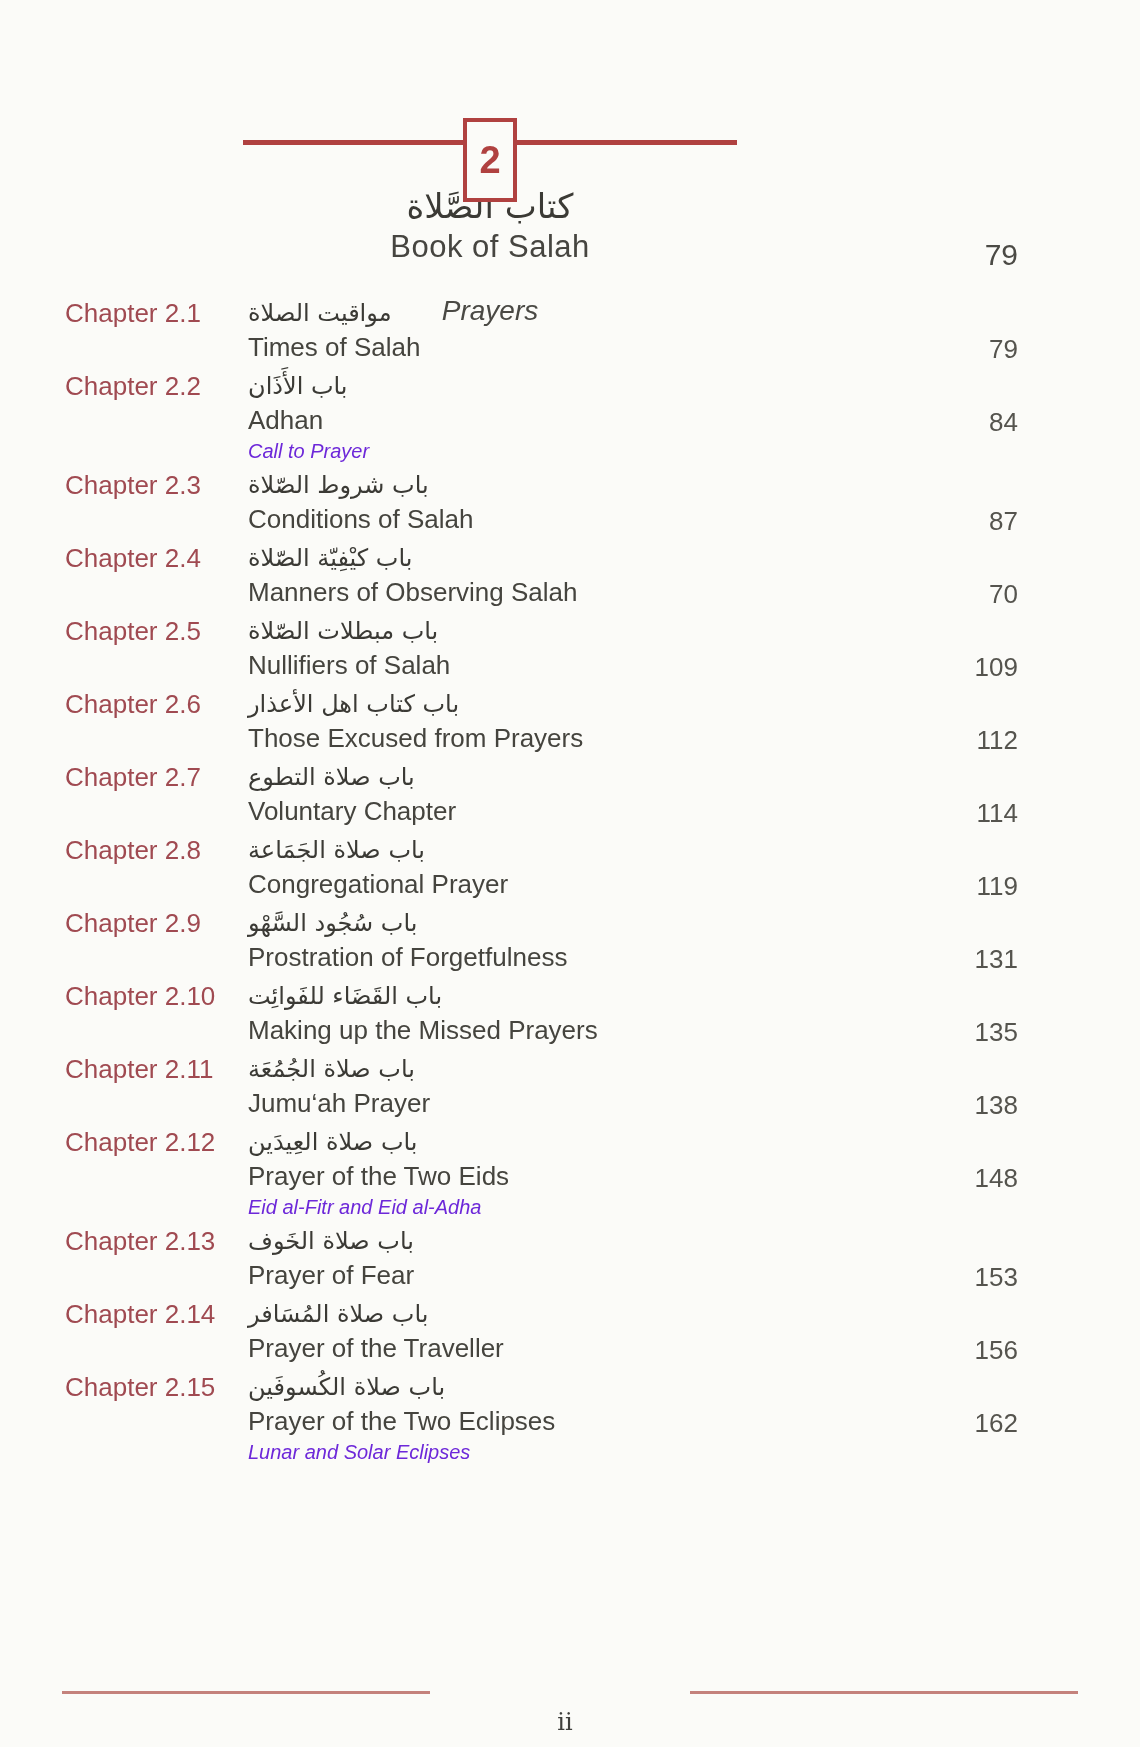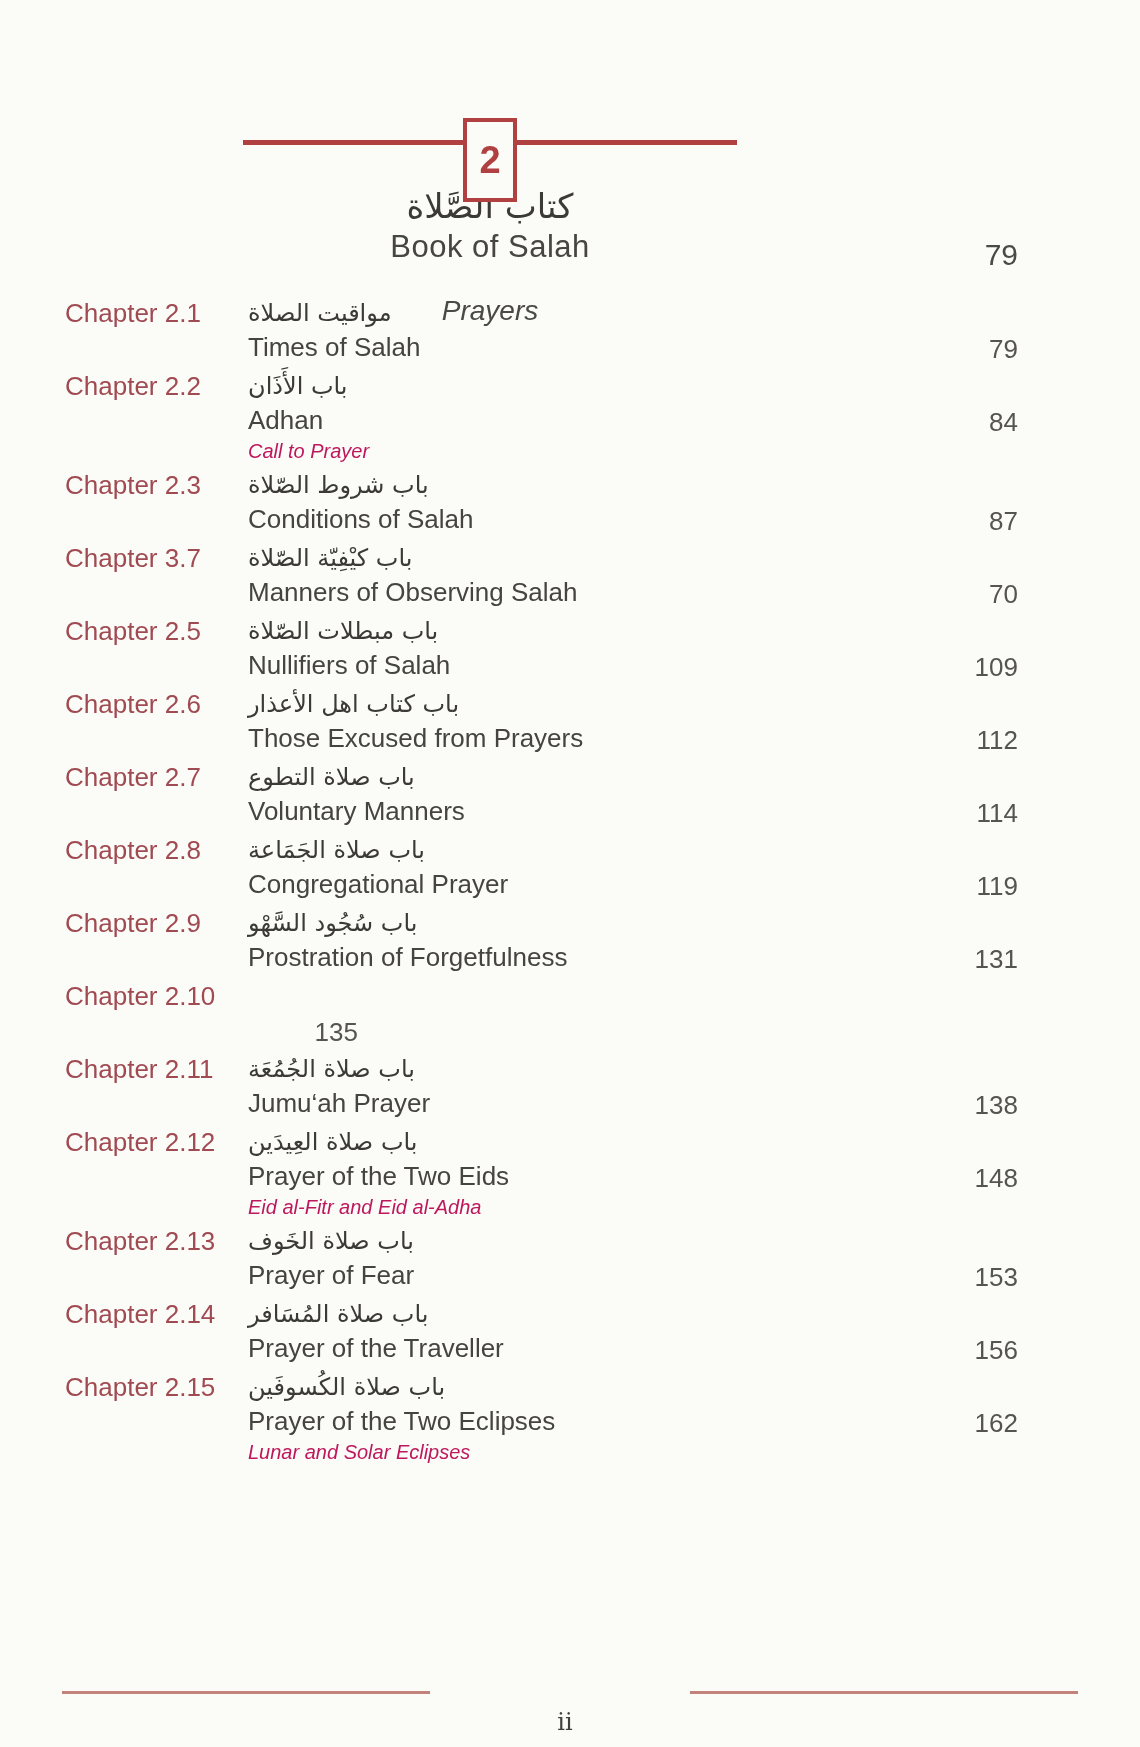--- a/index.html
+++ b/index.html
@@ -54,21 +54,21 @@
   }
   .row { display: flex; margin-bottom: 3px; }
   .col-label {
     width: 183px; flex: 0 0 183px;
     font-size: 26px; line-height: 34px;
     color: #a04a51;
   }
   .col-main { flex: 1 1 auto; }
   .col-main .ar { font-size: 24px; line-height: 34px; text-align: left; }
   .col-main .en { font-size: 26px; line-height: 35px; color: #45443e; }
-  .col-main .sub { font-size: 20px; line-height: 27px; font-style: italic; color: #be185d; }
+  .col-main .sub { font-size: 20px; line-height: 27px; font-style: italic; color: #6d28d9; }
   .col-main .sub:empty { display: none; }
   .col-page {
     width: 110px; flex: 0 0 110px;
     text-align: right; padding-top: 36px;
     font-size: 26px; line-height: 34px; color: #55544e;
   }
 
   
   .footer-line { position: absolute; top: 1691px; height: 3px; background: #c4827c; }
   .footer-line.left { left: 62px; width: 368px; }
@@ -124,21 +124,21 @@
     <div class="col-label">Chapter 2.3</div>
     <div class="col-main">
       <div class="ar arabic">باب شروط الصّلاة</div>
       <div class="en">Conditions of Salah</div>
 
     </div>
     <div class="col-page">87</div>
   </div>
 
   <div class="row">
-    <div class="col-label">Chapter 3.7</div>
+    <div class="col-label">Chapter 2.4</div>
     <div class="col-main">
       <div class="ar arabic">باب كيْفِيّة الصّلاة</div>
       <div class="en">Manners of Observing Salah</div>
 
     </div>
     <div class="col-page">70</div>
   </div>
 
   <div class="row">
     <div class="col-label">Chapter 2.5</div>
@@ -157,21 +157,21 @@
       <div class="en">Those Excused from Prayers</div>
 
     </div>
     <div class="col-page">112</div>
   </div>
 
   <div class="row">
     <div class="col-label">Chapter 2.7</div>
     <div class="col-main">
       <div class="ar arabic">باب صلاة التطوع</div>
-      <div class="en">Voluntary Manners</div>
+      <div class="en">Voluntary Chapter</div>
 
     </div>
     <div class="col-page">114</div>
   </div>
 
   <div class="row">
     <div class="col-label">Chapter 2.8</div>
     <div class="col-main">
       <div class="ar arabic">باب صلاة الجَمَاعة</div>
       <div class="en">Congregational Prayer</div>
@@ -185,20 +185,25 @@
     <div class="col-main">
       <div class="ar arabic">باب سُجُود السَّهْو</div>
       <div class="en">Prostration of Forgetfulness</div>
 
     </div>
     <div class="col-page">131</div>
   </div>
 
   <div class="row">
     <div class="col-label">Chapter 2.10</div>
+    <div class="col-main">
+      <div class="ar arabic">باب القَضَاء للفَوائِت</div>
+      <div class="en">Making up the Missed Prayers</div>
+
+    </div>
     <div class="col-page">135</div>
   </div>
 
   <div class="row">
     <div class="col-label">Chapter 2.11</div>
     <div class="col-main">
       <div class="ar arabic">باب صلاة الجُمُعَة</div>
       <div class="en">Jumu‘ah Prayer</div>
 
     </div>

